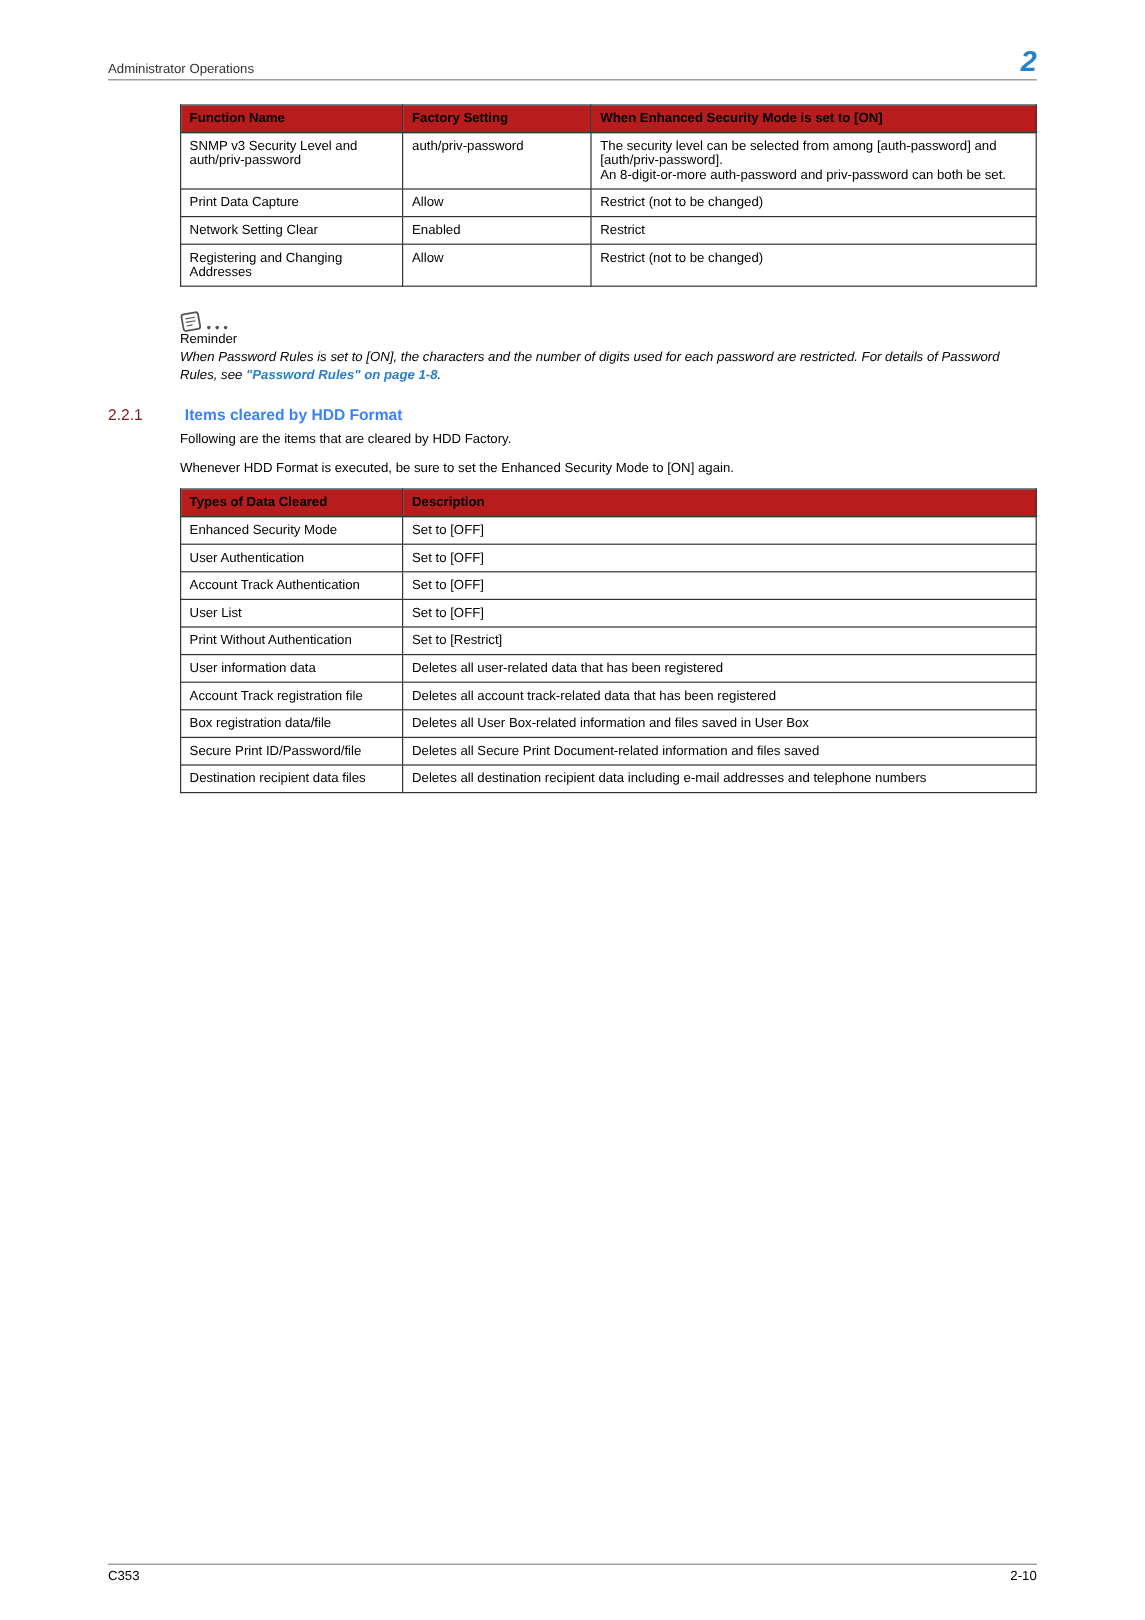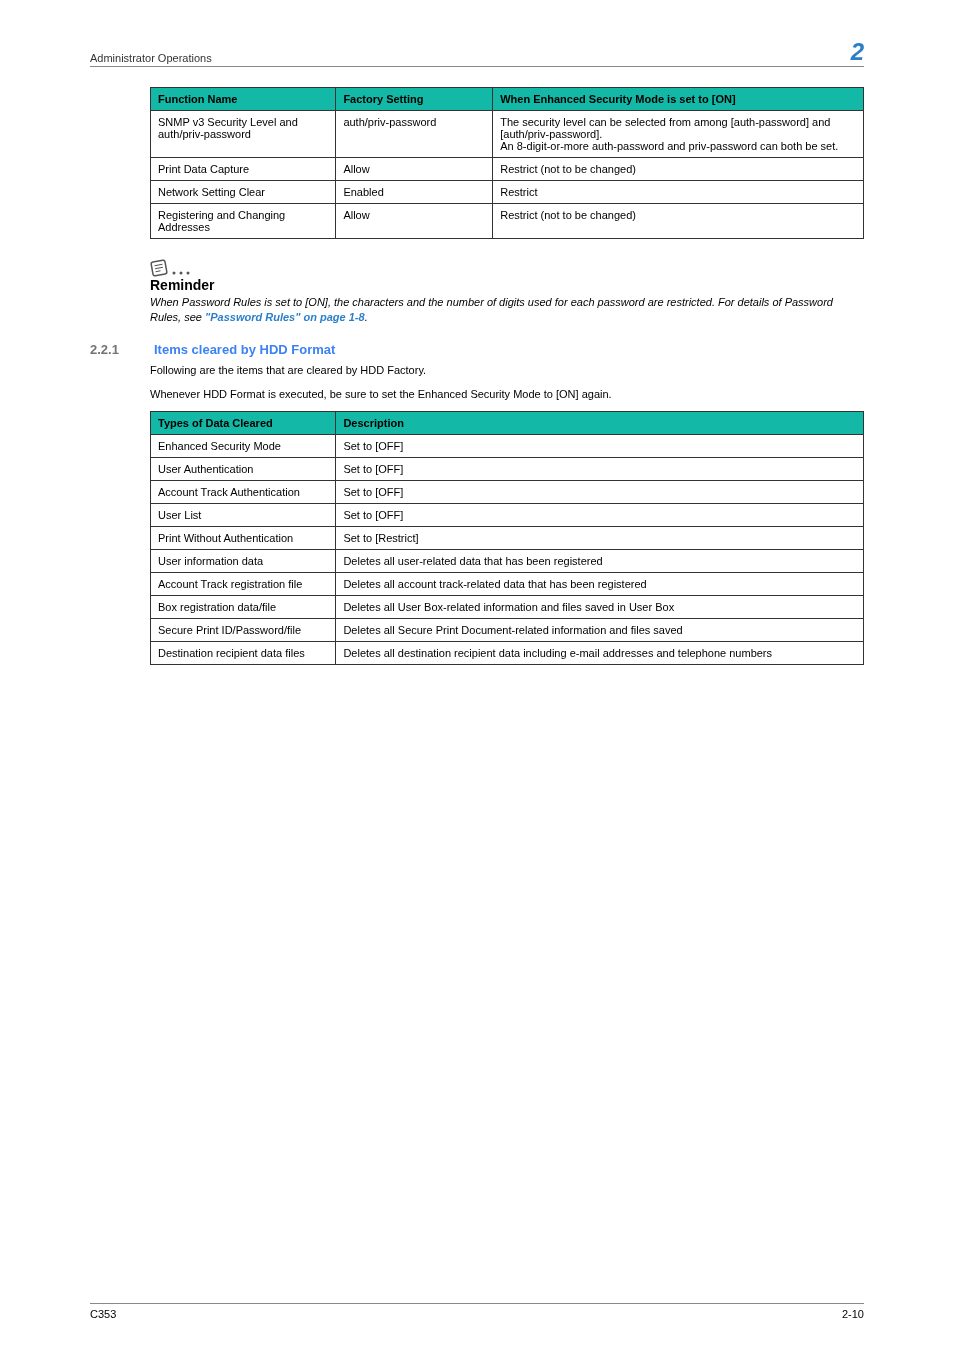--- a/index.html
+++ b/index.html
@@ -45,35 +45,35 @@
     margin-bottom: 20px;
   }
   table.data th, table.data td {
     border: 1px solid #333;
     padding: 5px 7px;
     text-align: left;
     vertical-align: top;
     font-size: 11px;
   }
   table.data th {
-    background: #14b8a6;
+    background: #b91c1c;
     font-weight: bold;
   }
   .reminder-head svg { display:block }
-  .reminder-label { font-weight: bold; font-size: 14px; margin-top: -2px; }
+  .reminder-label { font-weight: normal; font-size: 11px; margin-top: -2px; }
   .reminder-body { font-style: italic; margin: 2px 0 16px 0; line-height: 1.4; }
   .link { color: #2a7fc9; font-weight: bold; font-style: italic; }
   .sec {
     display: flex;
     align-items: baseline;
     gap: 24px;
     margin-left: -60px;
     margin-bottom: 6px;
   }
-  .sec-num { color: #737373; font-weight: bold; font-size: 13px; width: 40px; }
+  .sec-num { color: #7f1d1d; font-weight: normal; font-size: 13px; width: 40px; }
   .sec-title { color: #3b82f6; font-weight: bold; font-size: 13px; }
   .para { margin: 6px 0 10px 0; line-height: 1.3; }
   .footer {
     position: absolute;
     bottom: 30px;
     left: 90px;
     right: 90px;
     border-top: 1px solid #888;
     padding-top: 4px;
     display: flex;

